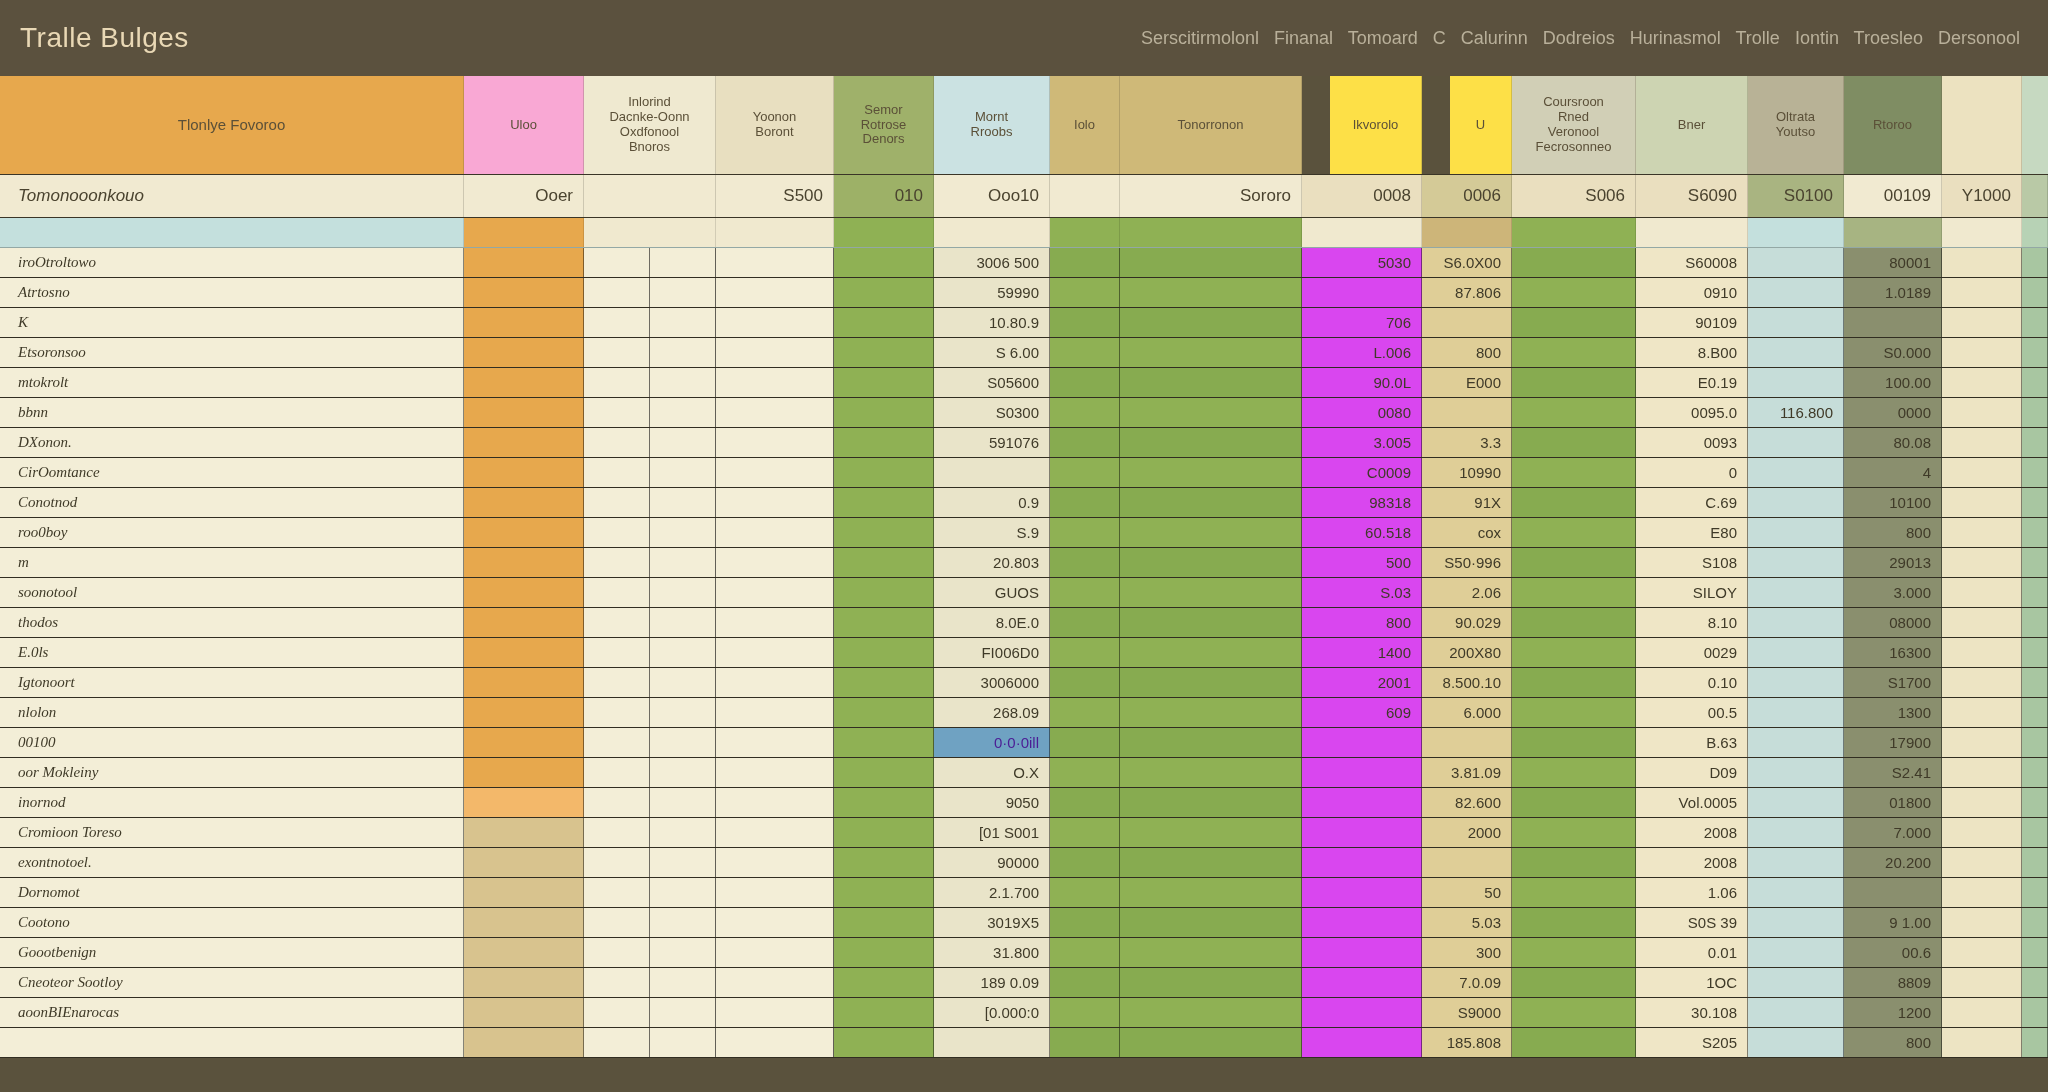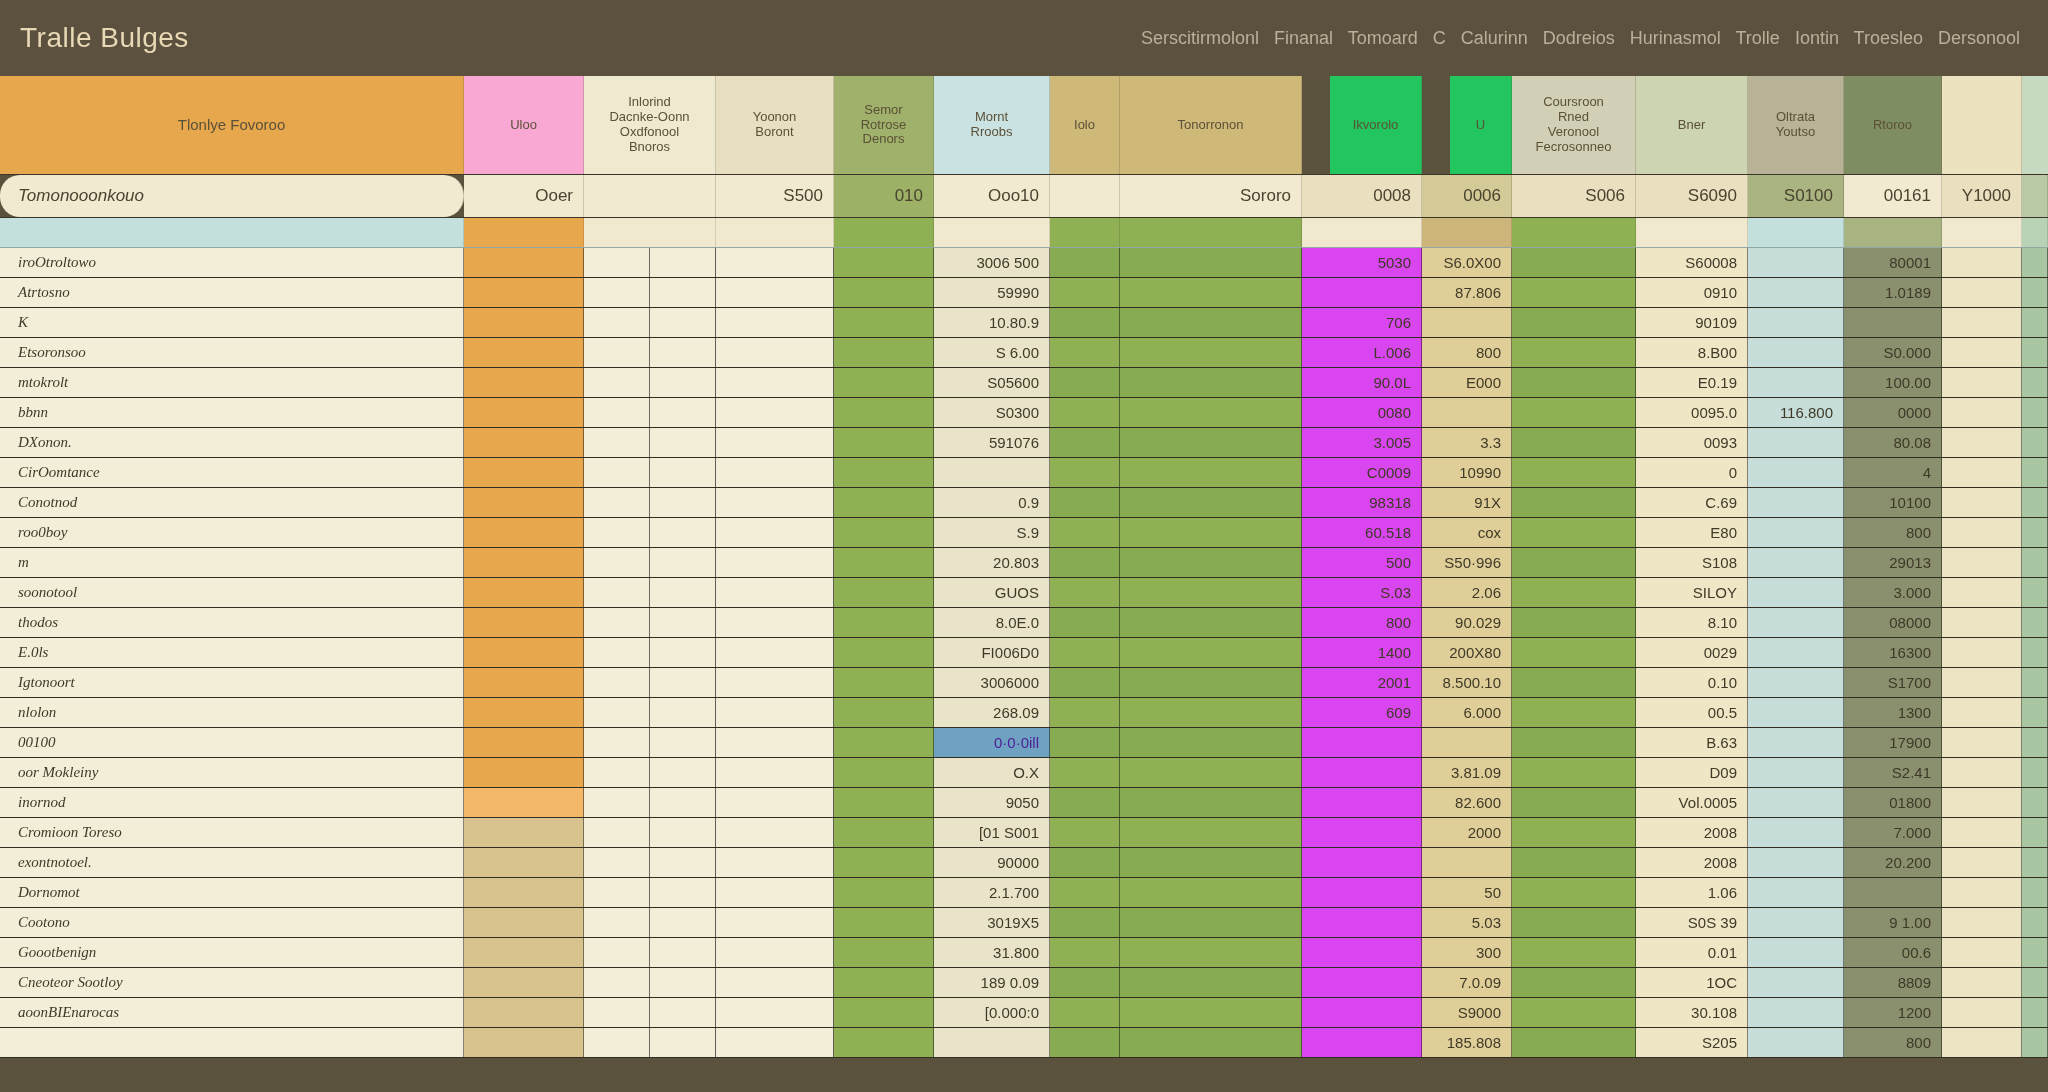--- a/index.html
+++ b/index.html
@@ -49,21 +49,21 @@
   .colheaders .hcell.small { font-size: 13px; }
 
   
   .h-orange   { background: #e7a84d; color: #6b4b1f; }
   .h-teal     { background: #f9a8d4; }
   .h-cream    { background: #efe9d0; }
   .h-beige    { background: #e8dfc0; }
   .h-olive    { background: #9fb16a; color: #4e5a2e; }
   .h-sky      { background: #cbe2e2; }
   .h-tan      { background: #cfb978; color: #6a5626; }
-  .h-khaki    { background: #22c55e; margin-left: 28px; }
+  .h-khaki    { background: #fde047; margin-left: 28px; }
   .h-sage     { background: #cdd4b2; }
   .h-blank1   { background: #d1cfb6; }
   .h-mute     { background: #b8b296; color: #3f3a2a; }
   .h-forest   { background: #7f8d63; color: #e9ead4; }
   .h-cream2   { background: #ece2c0; }
   .h-mint     { background: #c6d9c1; }
 
   
   .totals {
     position: absolute; left: 0; top: 174px; right: 0; height: 44px;
@@ -71,21 +71,21 @@
     grid-template-columns:
       464px 120px 132px 118px 100px 116px 70px 182px 120px 90px 124px 112px 96px 98px 80px 26px;
     border-top: 1px solid rgba(0,0,0,.35);
     border-bottom: 1px solid rgba(0,0,0,.35);
   }
   .totals .tcell {
     display: flex; align-items: center; font-size: 17px; color: #4a432f;
     border-right: 1px solid rgba(0,0,0,.15);
     padding: 0 10px; justify-content: flex-end;
   }
-  .totals .tcell.label { justify-content: flex-start; padding-left: 18px; font-style: italic; border-radius: 20px; }
+  .totals .tcell.label { justify-content: flex-start; padding-left: 18px; font-style: italic; }
   .t-cream { background: #f1ead1; }
   .t-olive { background: #9db167; }
   .t-khaki { background: #d4ca97; }
   .t-beige { background: #eadfbf; }
   .t-moss  { background: #a9b481; }
   .t-sage  { background: #b9c9a6; }
 
   
   .spacer {
     position: absolute; left: 0; top: 218px; right: 0; height: 30px;
@@ -184,21 +184,21 @@
     <div class="tcell t-cream">S500</div>
     <div class="tcell t-olive">010</div>
     <div class="tcell t-cream">Ooo10</div>
     <div class="tcell t-cream"></div>
     <div class="tcell t-cream">Sororo</div>
     <div class="tcell t-beige">0008</div>
     <div class="tcell t-khaki">0006</div>
     <div class="tcell t-beige">S006</div>
     <div class="tcell t-beige">S6090</div>
     <div class="tcell t-moss">S0100</div>
-    <div class="tcell t-cream">00161</div>
+    <div class="tcell t-cream">00109</div>
     <div class="tcell t-beige">Y1000</div>
     <div class="tcell t-sage"></div>
   </div>
 
   <div class="spacer">
     <div class="sgrid">
       <div class="scell s-sky"></div>
       <div class="scell s-orange"></div>
       <div class="scell s-cream"></div>
       <div class="scell s-cream"></div>

